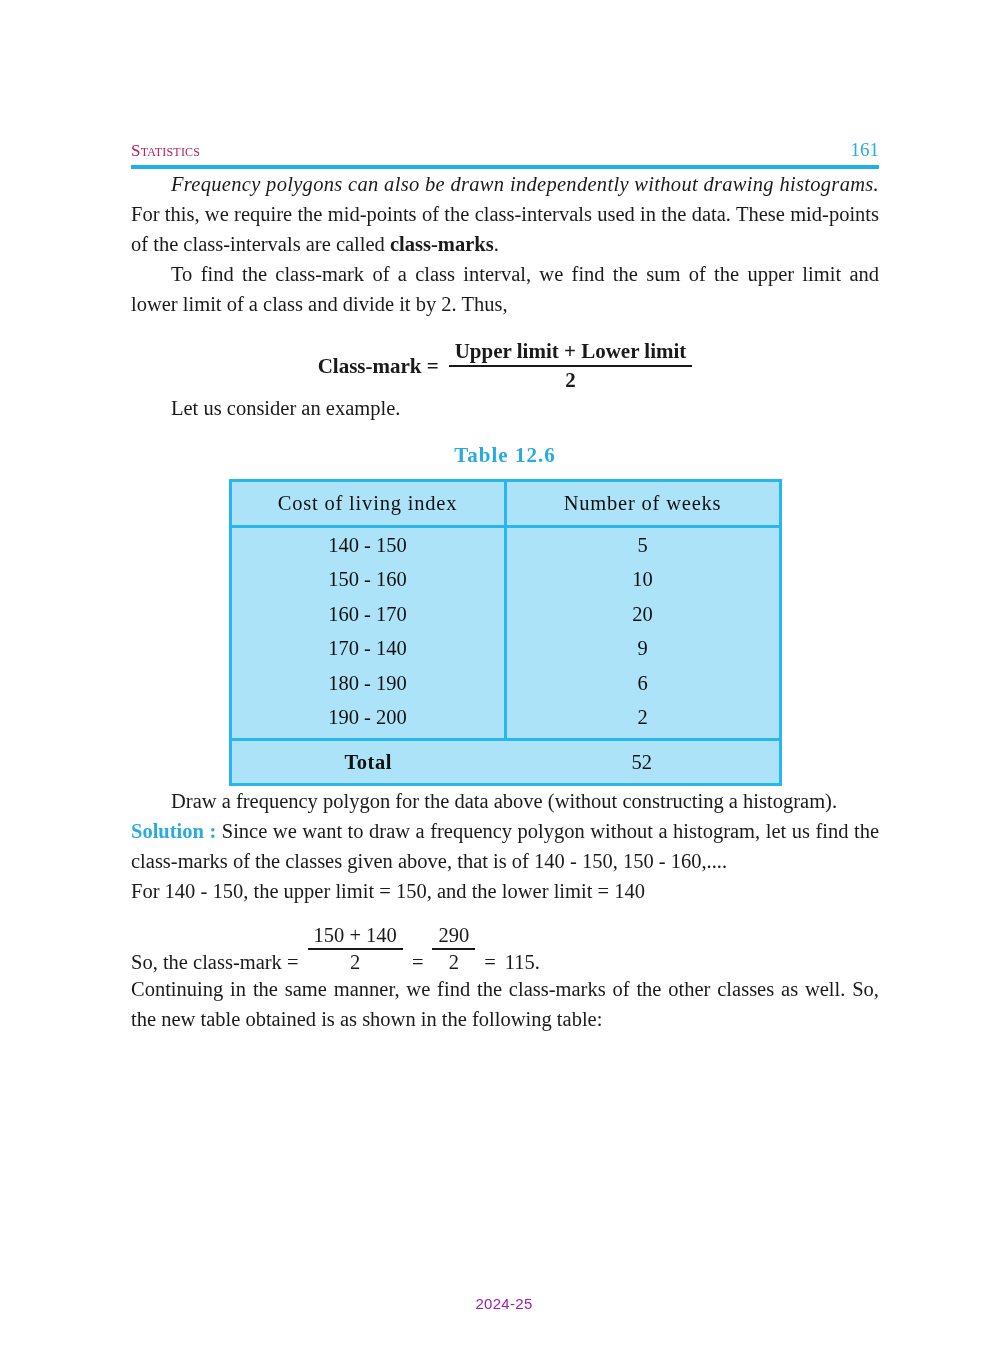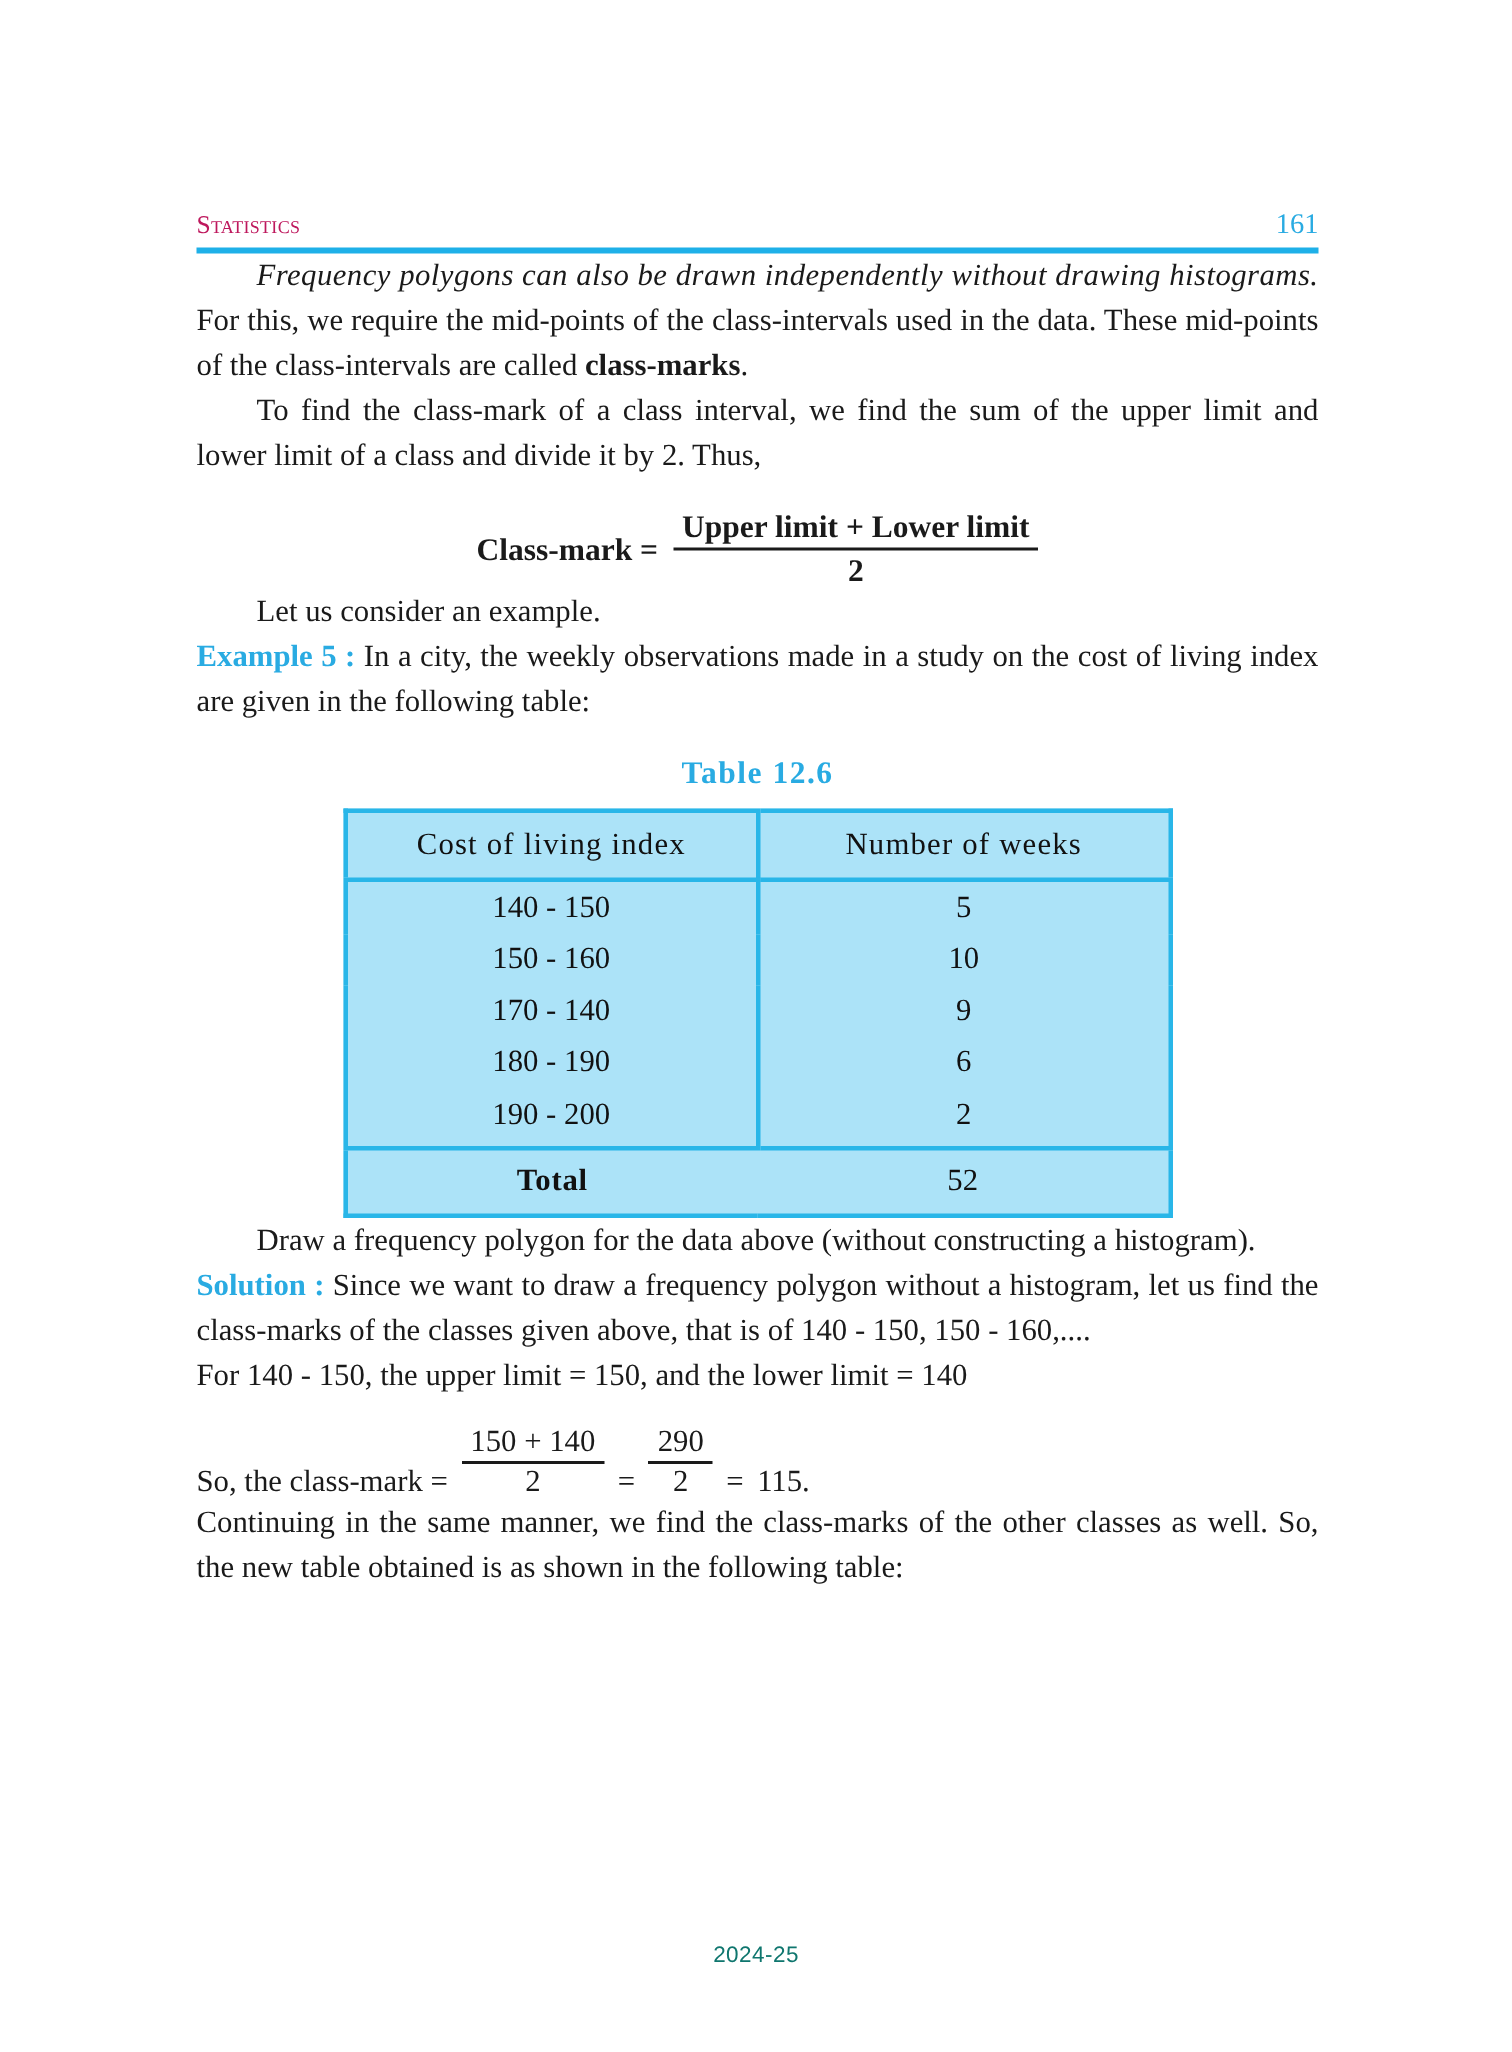--- a/index.html
+++ b/index.html
@@ -172,21 +172,21 @@
 
   
   .footer {
     position: absolute;
     left: 0;
     top: 1295px;
     width: 1008px;
     text-align: center;
     font-family: "Liberation Sans", "DejaVu Sans", sans-serif;
     font-size: 15px;
-    color: #0f766e;
+    color: #a21caf;
     letter-spacing: 0.3px;
   }
 </style>
 </head>
 <body>
 
 <div class="page">
 
   <div class="content">
 
@@ -208,42 +208,43 @@
         <span class="frac boldfrac">
           <span class="num">Upper limit + Lower limit</span>
           <span class="bar"></span>
           <span class="den">2</span>
         </span>
       </div>
     </div>
 
     <p class="para indent sp-top-22">Let us consider an example.</p>
 
-    <p class="para sp-top-22">
-      <span class="label-blue">Example 5 :</span><span> In a city, the weekly observations made in a study on the cost of living index are given in the following table:</span>
-    </p>
 
     <div class="table-caption">Table  12.6</div>
 
     <div class="tbl-wrap">
       <table class="data">
         <thead>
           <tr>
             <th class="col-left">Cost of living index</th>
             <th>Number of weeks</th>
           </tr>
         </thead>
         <tbody>
           <tr>
             <td class="body-cell col-left">140 - 150</td>
             <td class="body-cell">5</td>
           </tr>
           <tr>
             <td class="body-cell col-left">150 - 160</td>
             <td class="body-cell">10</td>
+          </tr>
+          <tr>
+            <td class="body-cell col-left">160 - 170</td>
+            <td class="body-cell">20</td>
           </tr>
           <tr>
             <td class="body-cell col-left">170 - 140</td>
             <td class="body-cell">9</td>
           </tr>
           <tr>
             <td class="body-cell col-left">180 - 190</td>
             <td class="body-cell">6</td>
           </tr>
           <tr class="last-body">

